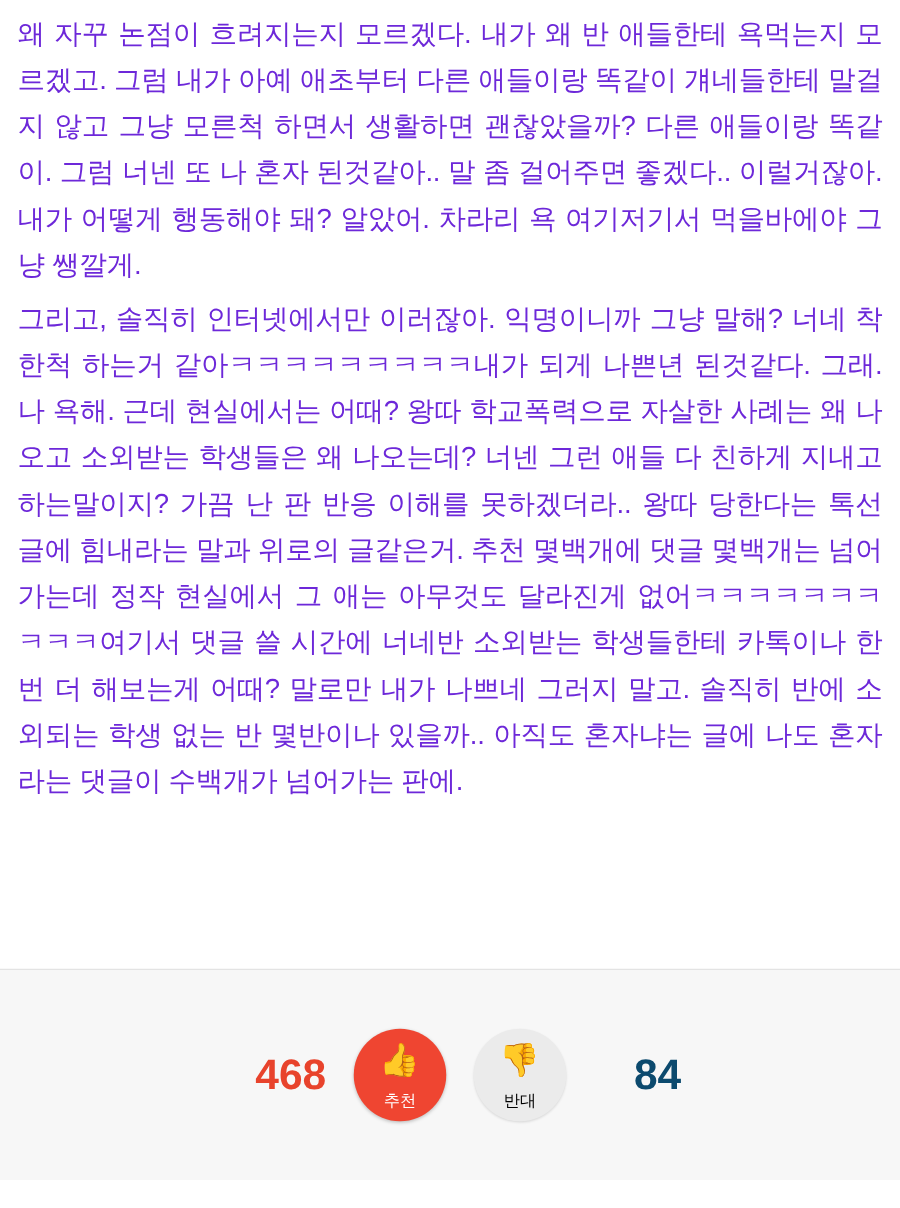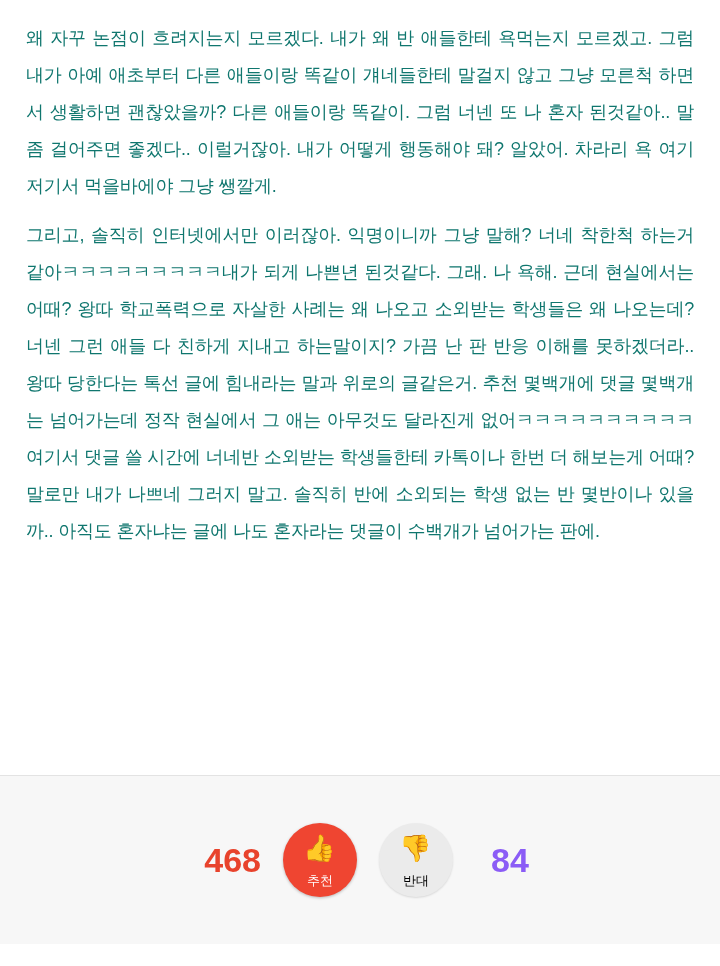--- a/index.html
+++ b/index.html
@@ -20,26 +20,26 @@
     height: 966px;
     background: #ffffff;
     display: flex;
     flex-direction: column;
   }
   .article-body {
     padding: 8px 14px 0 14px;
     flex: 0 0 auto;
   }
   .para {
-    font-size: 18px;
+    font-size: 22px;
     line-height: 37px;
-    color: #0f766e;
+    color: #6d28d9;
     letter-spacing: -0.2px;
     word-break: break-all;
-    margin: 12px;
+    margin: 0;
     text-align: justify;
     text-justify: inter-character;
   }
   .para + .para {
     margin-top: 6px;
   }
   .spacer {
     flex: 1 1 auto;
   }
   .divider {
@@ -59,21 +59,21 @@
     padding-left: 16px;
   }
   .count {
     font-size: 34px;
     font-weight: bold;
     font-family: "Liberation Sans", sans-serif;
     min-width: 70px;
     text-align: center;
   }
   .count.up { color: #e8432c; text-align: right; }
-  .count.down { color: #8b5cf6; text-align: center; }
+  .count.down { color: #0c4a6e; text-align: right; }
 
   .vote-btn {
     width: 74px;
     height: 74px;
     border-radius: 50%;
     display: flex;
     flex-direction: column;
     align-items: center;
     justify-content: center;
     border: none;

